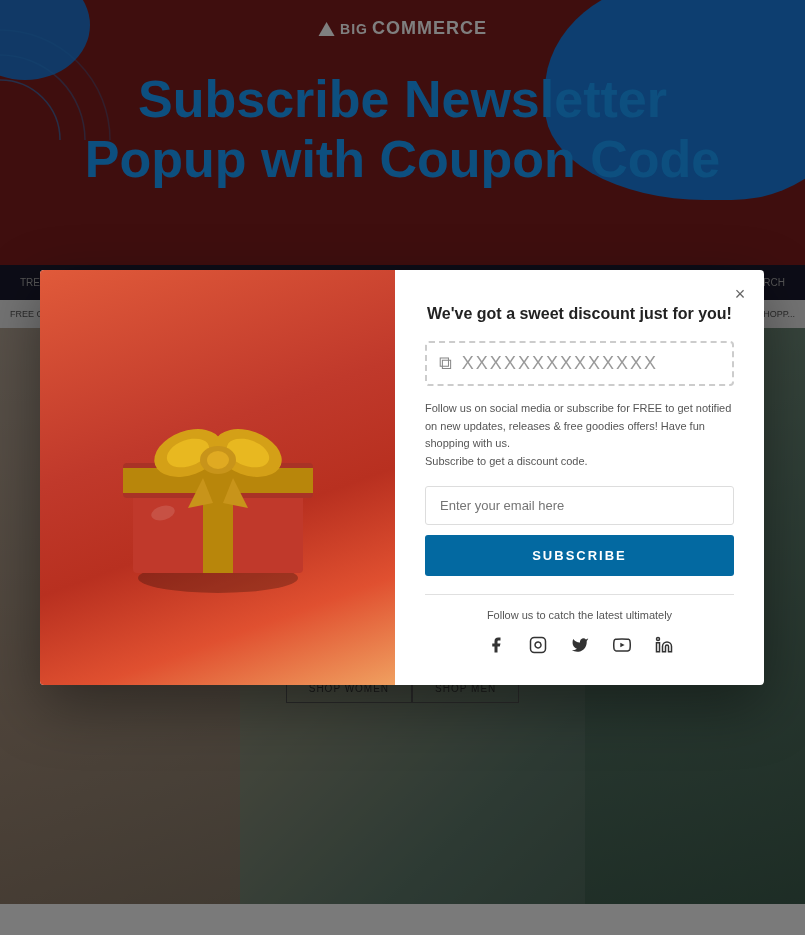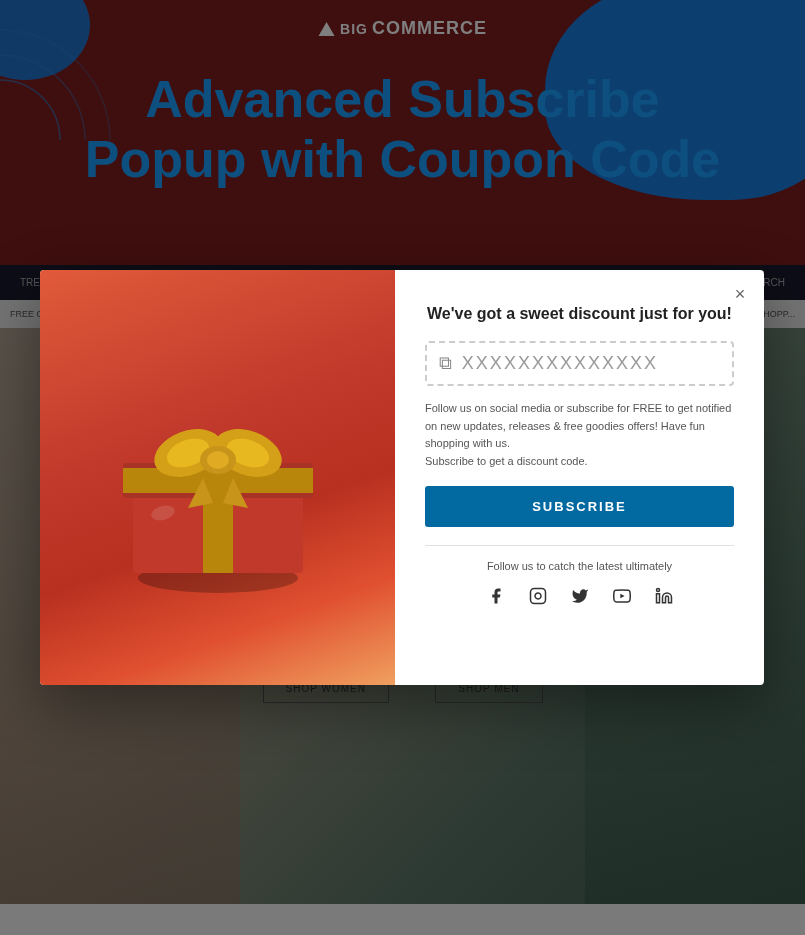--- a/index.html
+++ b/index.html
@@ -150,21 +150,21 @@
     }
     .shop-hero-text .description {
       font-size: 11px;
       color: #555;
       max-width: 280px;
       line-height: 1.5;
       margin: 0 auto 20px;
     }
     .shop-buttons {
       display: flex;
-      justify-content: space-between;
+      justify-content: center;
     }
     .shop-btn {
       padding: 8px 22px;
       border: 1px solid #555;
       background: transparent;
       font-size: 10px;
       letter-spacing: 1px;
       cursor: pointer;
       color: #333;
     }
@@ -341,21 +341,21 @@
   </div>
 
   <div class="bigcommerce-logo">
     <div class="logo-triangle"></div>
     <span class="logo-big">BIG</span>
       <span>COMMERCE</span>
   </div>
 
   <div class="header-title">
     <h1>
-      <span>Advanced Subscribe</span><br>
+      <span>Subscribe Newsletter</span><br>
       <span>Popup with Coupon</span><span style="color:#1a9fff;"> Code</span>
     </h1>
   </div>
 </div>
 
 <div class="page-content">
   <div class="nav-bar">
     <div class="nav-links">
       <span>TREND</span>
     </div>
@@ -432,20 +432,21 @@
     <div class="coupon-box">
       <span class="coupon-icon">⧉</span>
       <span class="coupon-code">XXXXXXXXXXXXXX</span>
     </div>
 
     <div class="modal-description">
       <span>Follow us on social media or subscribe for FREE to get notified on new updates, releases &amp; free goodies offers! Have fun shopping with us.</span><br>
       <span>Subscribe to get a discount code.</span>
     </div>
 
+    <input class="email-input" type="email" placeholder="Enter your email here" style="">
 
     <button class="subscribe-btn">SUBSCRIBE</button>
 
     <div class="divider"></div>
 
     <div class="follow-text">Follow us to catch the latest ultimately</div>
 
     <div class="social-icons">
       <div class="social-icon">
         <svg width="18" height="18" viewBox="0 0 24 24" fill="#333">

